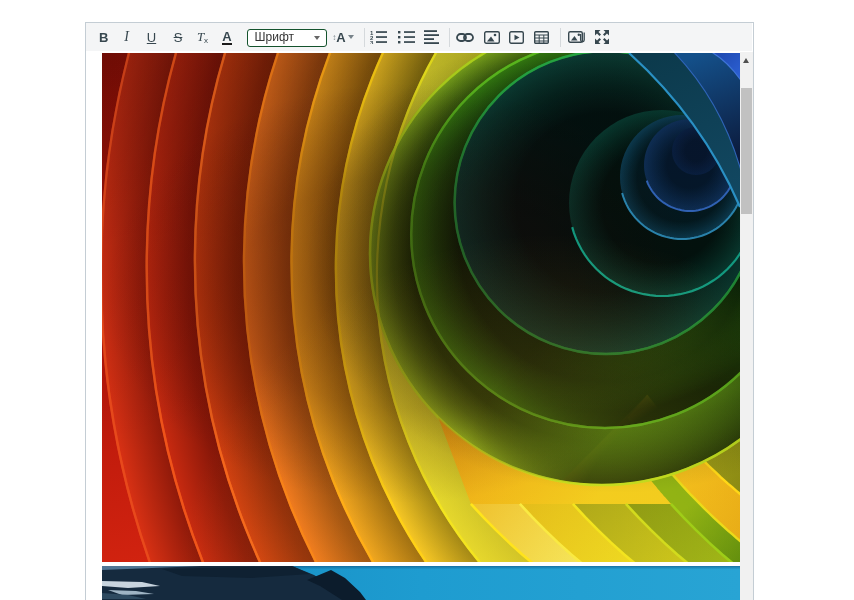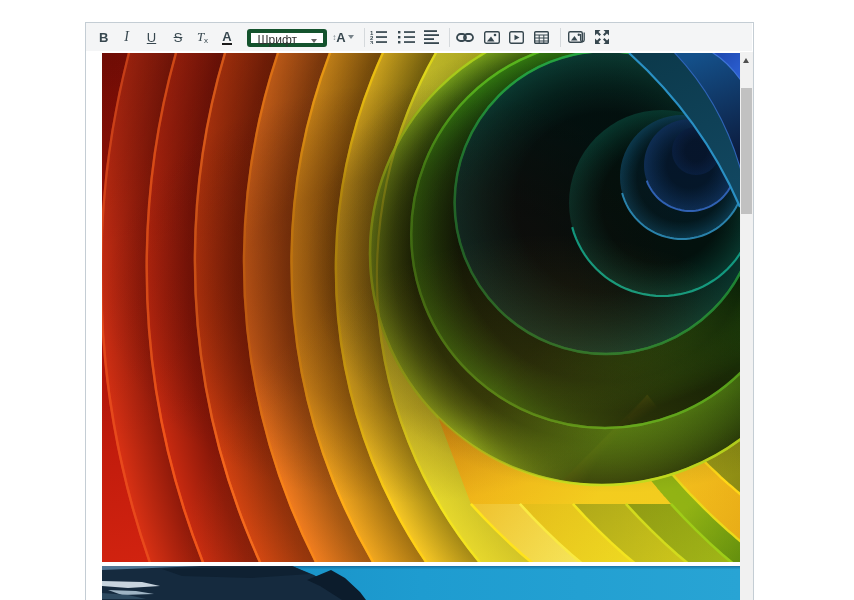--- a/index.html
+++ b/index.html
@@ -6,21 +6,21 @@
 .editor{position:absolute;left:85px;top:22px;width:669px;height:600px;border:1px solid #c4cdd4;background:#fff}
 .toolbar{position:absolute;left:0;top:0;width:666px;height:28px;background:#f4f5f6}
 .tb{position:absolute;top:0;height:28px;display:flex;align-items:center;justify-content:center;color:#37474F}
 .sep{position:absolute;top:5px;width:1px;height:19px;background:#d5d9dc}
 .img1{position:absolute;left:16px;top:30px}
 .img2{position:absolute;left:16px;top:543px}
 .sbar{position:absolute;left:654px;top:29px;width:13px;height:571px;background:#f1f1f1}
 .sbtn{position:absolute;left:654px;top:29px;width:13px;height:17px;background:#f1f1f1}
 .sbtn:after{content:"";position:absolute;left:3px;top:6px;border-left:3.5px solid transparent;border-right:3.5px solid transparent;border-bottom:5px solid #505050}
 .sthumb{position:absolute;left:655px;top:65px;width:11px;height:126px;background:#c1c1c1}
-.sel{position:absolute;left:160.5px;top:6px;width:80px;height:17.5px;border:4px solid #14532d;border-radius:3px;background:#fff;font-size:12px;color:#333;line-height:15.5px;padding-left:7px}
+.sel{position:absolute;left:160.5px;top:6px;width:80px;height:17.5px;border:1px solid #14532d;border-radius:3px;background:#fff;font-size:12px;color:#333;line-height:15.5px;padding-left:7px}
 .sel .car{position:absolute;right:6px;top:6px;border-left:3.5px solid transparent;border-right:3.5px solid transparent;border-top:4px solid #666}
 svg.ic{display:block}
 </style></head><body>
 <div class="editor">
  <div class="toolbar">
 <span class="tb" style="left:9.6px;width:16px;font-weight:bold;font-size:13px">B</span>
 <span class="tb" style="left:32.5px;width:16px;font-family:'Liberation Serif',serif;font-style:italic;font-size:14px">I</span>
 <span class="tb" style="left:57.5px;width:16px;font-size:13px">
         <u>U</u>
       </span>

